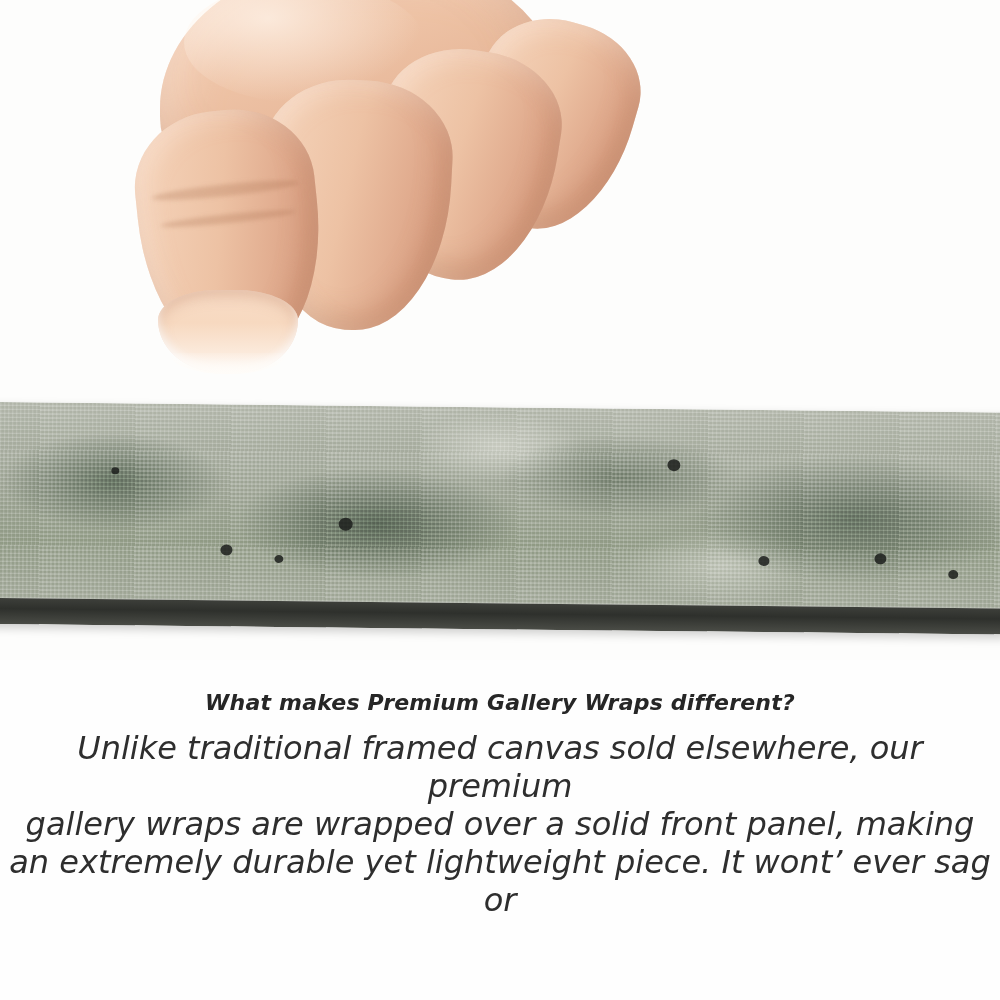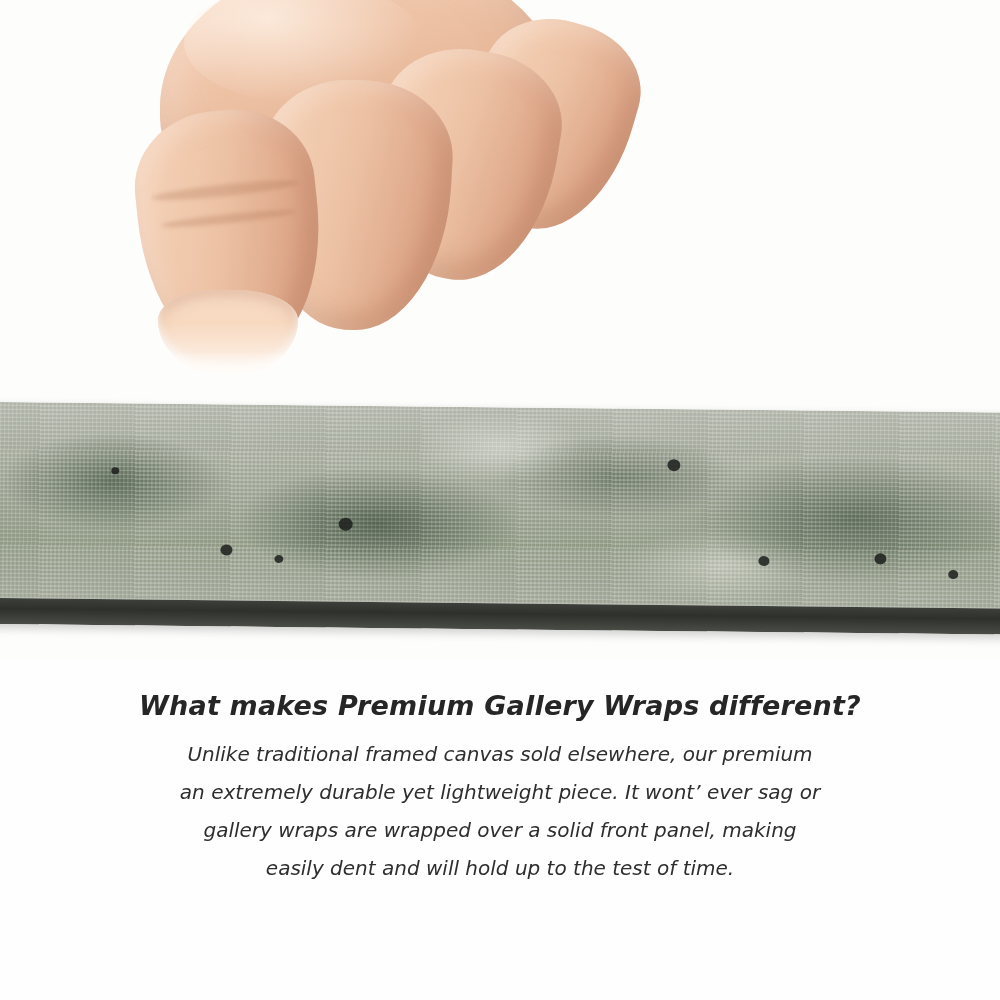--- a/index.html
+++ b/index.html
@@ -171,28 +171,28 @@
     position: absolute;
     left: 0;
     top: 690px;
     width: 1000px;
     text-align: center;
     color: #2c2c2c;
     font-family: "DejaVu Sans", sans-serif;
     font-style: italic;
   }
   .caption-title {
-    font-size: 27px;
+    font-size: 22px;
     font-weight: bold;
     letter-spacing: 0.2px;
     margin-bottom: 14px;
     color: #262626;
   }
   .caption-line {
-    font-size: 20px;
+    font-size: 32px;
     line-height: 38px;
     color: #2e2e2e;
   }
 </style>
 </head>
 <body>
 
 <div class="page">
 
   <div class="photo-area">
@@ -222,18 +222,17 @@
       <div class="slab-speck" style="left:120px; top:64px; width:8px; height:7px;"></div>
       <div class="slab-edge-highlight"></div>
       <div class="slab-edge"></div>
     </div>
 
   </div>
 
   <div class="caption">
     <div class="caption-title">What makes Premium Gallery Wraps different?</div>
     <div class="caption-line">Unlike traditional framed canvas sold elsewhere, our premium</div>
+    <div class="caption-line">gallery wraps are wrapped over a solid front panel, making</div>
     <div class="caption-line">an extremely durable yet lightweight piece. It wont’ ever sag or</div>
-    <div class="caption-line">gallery wraps are wrapped over a solid front panel, making</div>
-    <div class="caption-line">easily dent and will hold up to the test of time.</div>
   </div>
 
 </div>
 
 </body></html>

